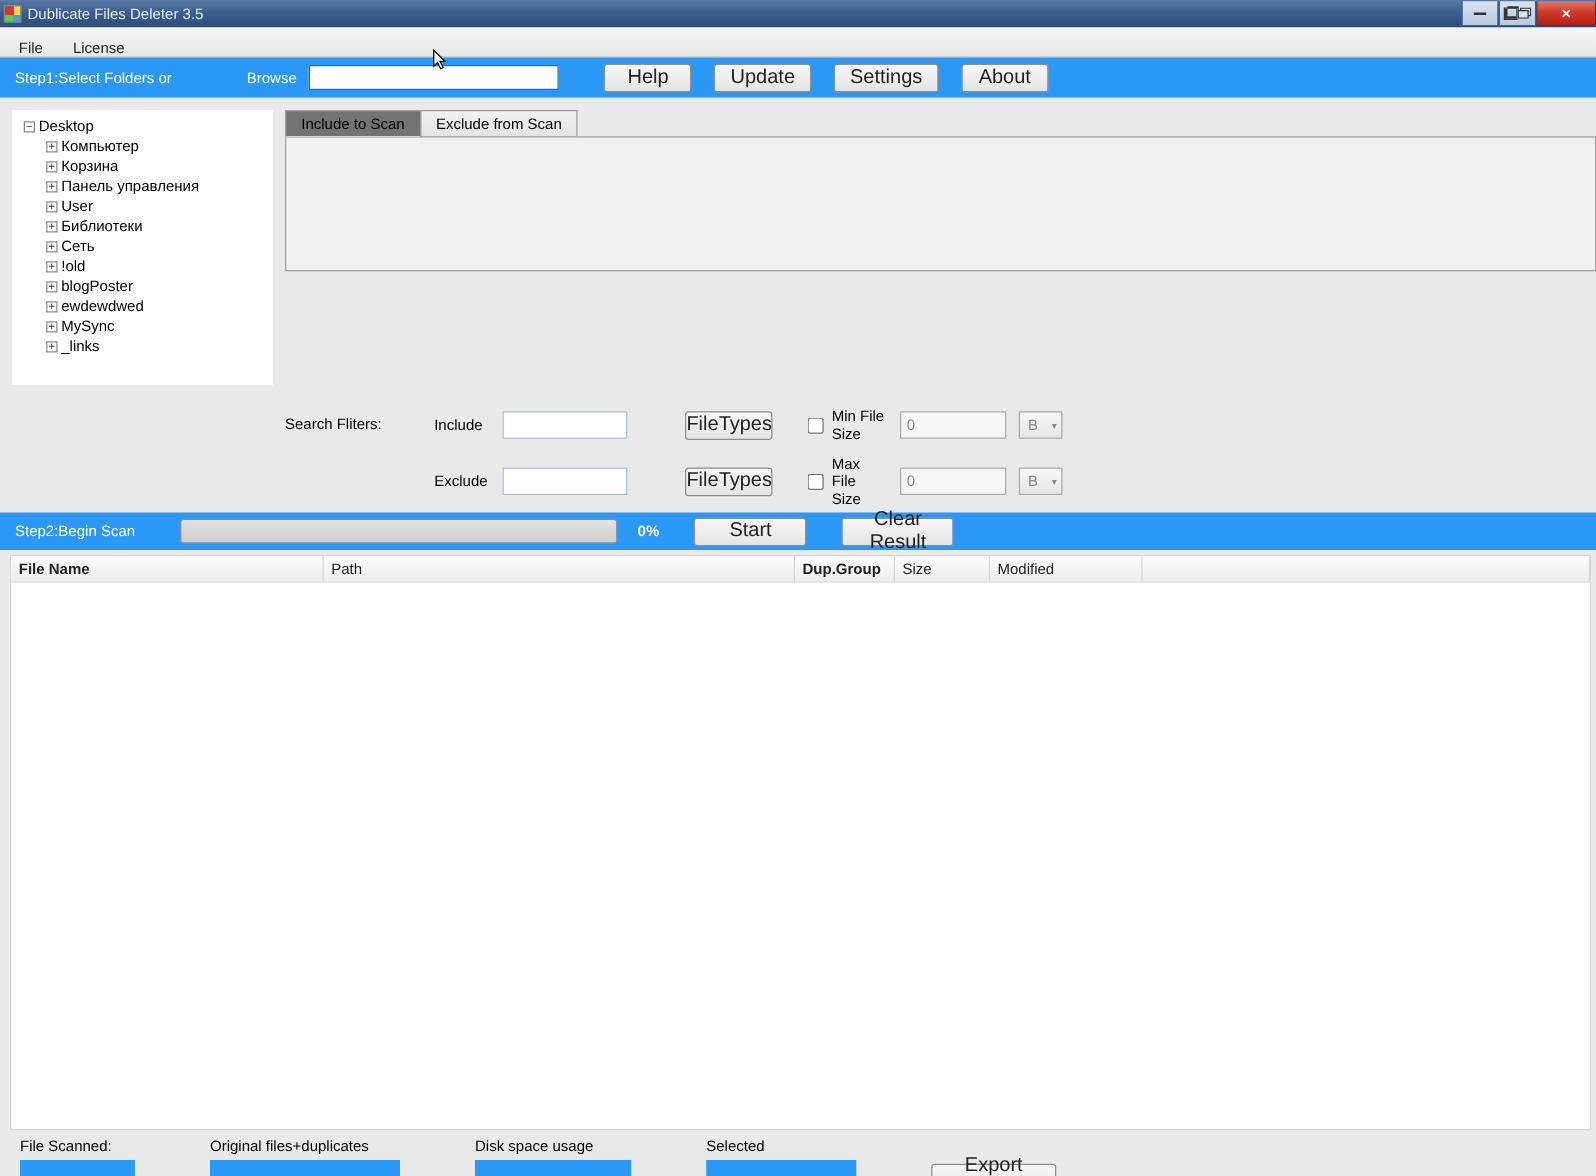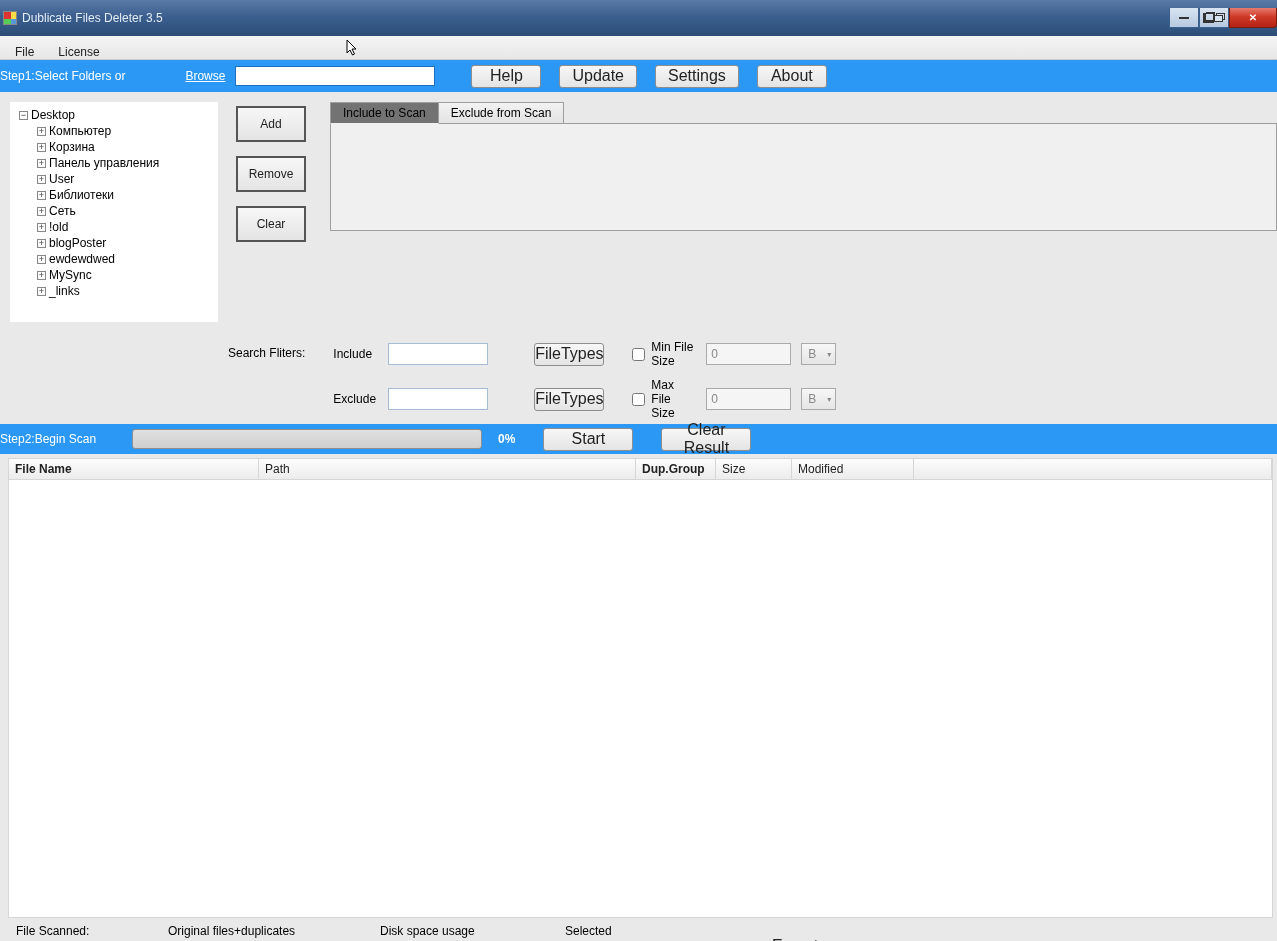--- a/index.html
+++ b/index.html
@@ -7,21 +7,21 @@
     font-family: "Segoe UI", Tahoma, sans-serif;
     font-size: 12px;
     background: #e9e9e9;
     width: 1277px;
     height: 941px;
     overflow: hidden;
     position: relative;
   }
   
   .titlebar {
-    height: 36px;
+    height: 22px;
     background: linear-gradient(#5a7aa6, #3b5f8f 45%, #2c4d77);
     color: #fff;
     display: flex;
     align-items: center;
     justify-content: space-between;
     padding-left: 3px;
   }
   .titlebar-left { display:flex; align-items:center; gap:5px; }
   .titlebar-icon {
     width:14px; height:14px;
@@ -67,26 +67,26 @@
   }
   .menu-item { cursor:default; }
 
   
   .stepbar {
     background:#2b98f6;
     color:#fff;
     height:30px;
     display:flex;
     align-items:center;
-    padding: 0 10px 0 0;
+    padding: 0 10px 0 12px;
     font-size:12px;
     gap:10px;
   }
   .step1 { height:32px; }
-  .browse-link { text-decoration: underline; color:#fff; margin-left:50px; cursor:pointer;}
+  .browse-link { color:#fff; margin-left:50px; cursor:pointer;}
   .browse-input {
     width: 200px; height:20px; background:#fff; border:1px solid #1d6fc0;
   }
   .btn {
     height:23px;
     min-width:70px;
     background: linear-gradient(#f7f7f7,#e4e4e4);
     border:1px solid #8e8e8e;
     border-radius:3px;
     font-size:16px;
@@ -146,21 +146,21 @@
   .tab-body {
     border:1px solid #9e9e9e;
     border-top:1px solid #9e9e9e;
     height:108px;
     background:#f0f0f0;
     margin-top:-1px;
     margin-right:0px;
   }
 
   .search-filters {
-    display:flex; gap:28px; align-items:flex-start;
+    display:flex; gap:42px; align-items:flex-start;
     margin-top:18px; margin-left:228px;
   }
   .filter-label{font-size:12px; padding-top:6px;}
   .filter-rows { display:flex; flex-direction:column; gap:10px; }
   .filter-row { display:flex; align-items:center; gap:10px; }
   .filter-row span{width:45px;}
   .filter-row input.txt{
     width:100px; height:22px; background:#fff; border:1px solid #a7bdd6;
   }
   .filter-row .btn{width:65px;margin-left:36px;}
@@ -320,25 +320,20 @@
           <span class="tree-toggle">+</span>
           <span>MySync</span>
         </div>
         <div class="tree-row tree-child">
           <span class="tree-toggle">+</span>
           <span>_links</span>
         </div>
       </div>
   </div>
 
-  <div class="action-buttons">
-    <button class="btn">Add</button>
-    <button class="btn">Remove</button>
-    <button class="btn">Clear</button>
-  </div>
 
   <div class="tabs-area">
     <div class="tabs">
       <div class="tab active">Include to Scan</div>
       <div class="tab tab-inactive">Exclude from Scan</div>
     </div>
     <div class="tab-body"></div>
   </div>
 </div>
 

